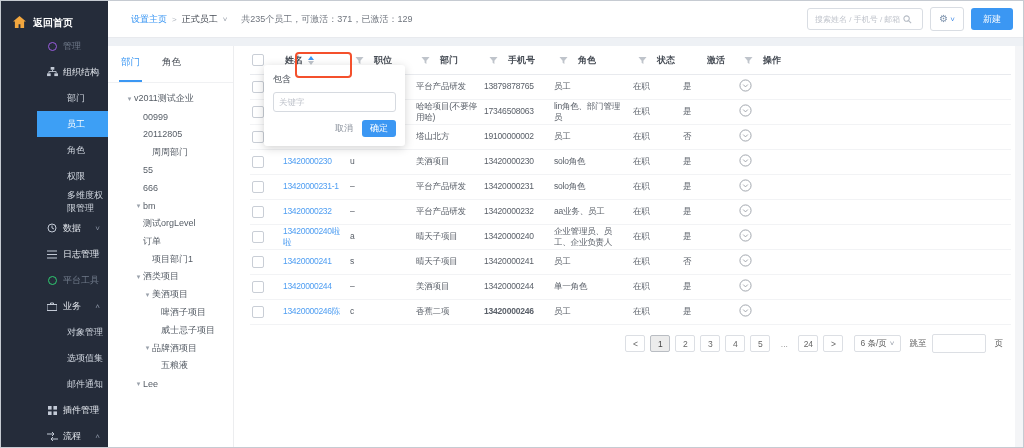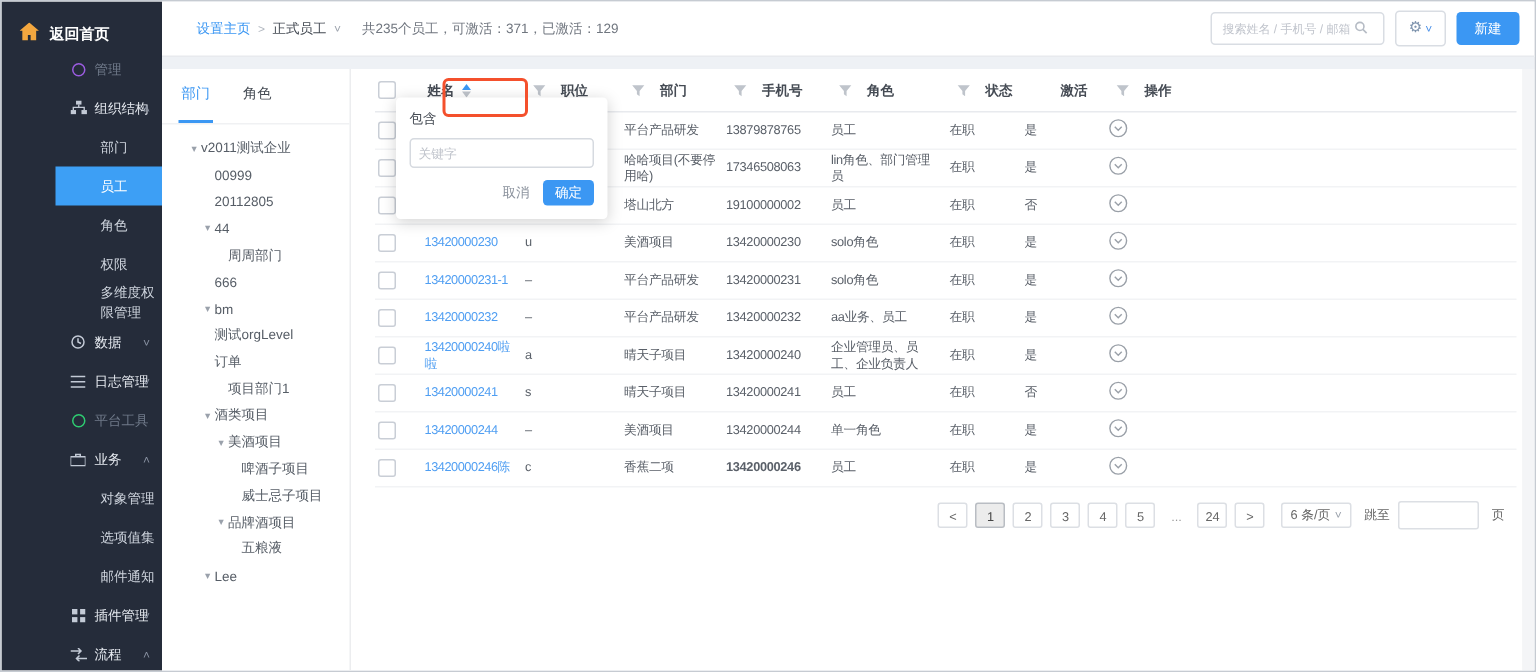--- a/index.html
+++ b/index.html
@@ -236,27 +236,27 @@
               <span>v2011测试企业</span>
             </div>
             <div class="tree-item" style="padding-left: 26px;">
               <span class="tree-arrow"></span>
               <span>00999</span>
             </div>
             <div class="tree-item" style="padding-left: 26px;">
               <span class="tree-arrow"></span>
               <span>20112805</span>
             </div>
-            <div class="tree-item" style="padding-left: 26px;">
-              <span class="tree-arrow">▾</span>
-              <span>44</span>
-            </div>
             <div class="tree-item" style="padding-left: 35px;">
               <span class="tree-arrow"></span>
               <span>周周部门</span>
+            </div>
+            <div class="tree-item" style="padding-left: 26px;">
+              <span class="tree-arrow"></span>
+              <span>55</span>
             </div>
             <div class="tree-item" style="padding-left: 26px; align-items: center;">
               <span class="tree-arrow"></span>
               <span>666</span>
             </div>
             <div class="tree-item" style="padding-left: 26px;">
               <span class="tree-arrow">▾</span>
               <span>bm</span>
             </div>
             <div class="tree-item" style="padding-left: 26px;">

